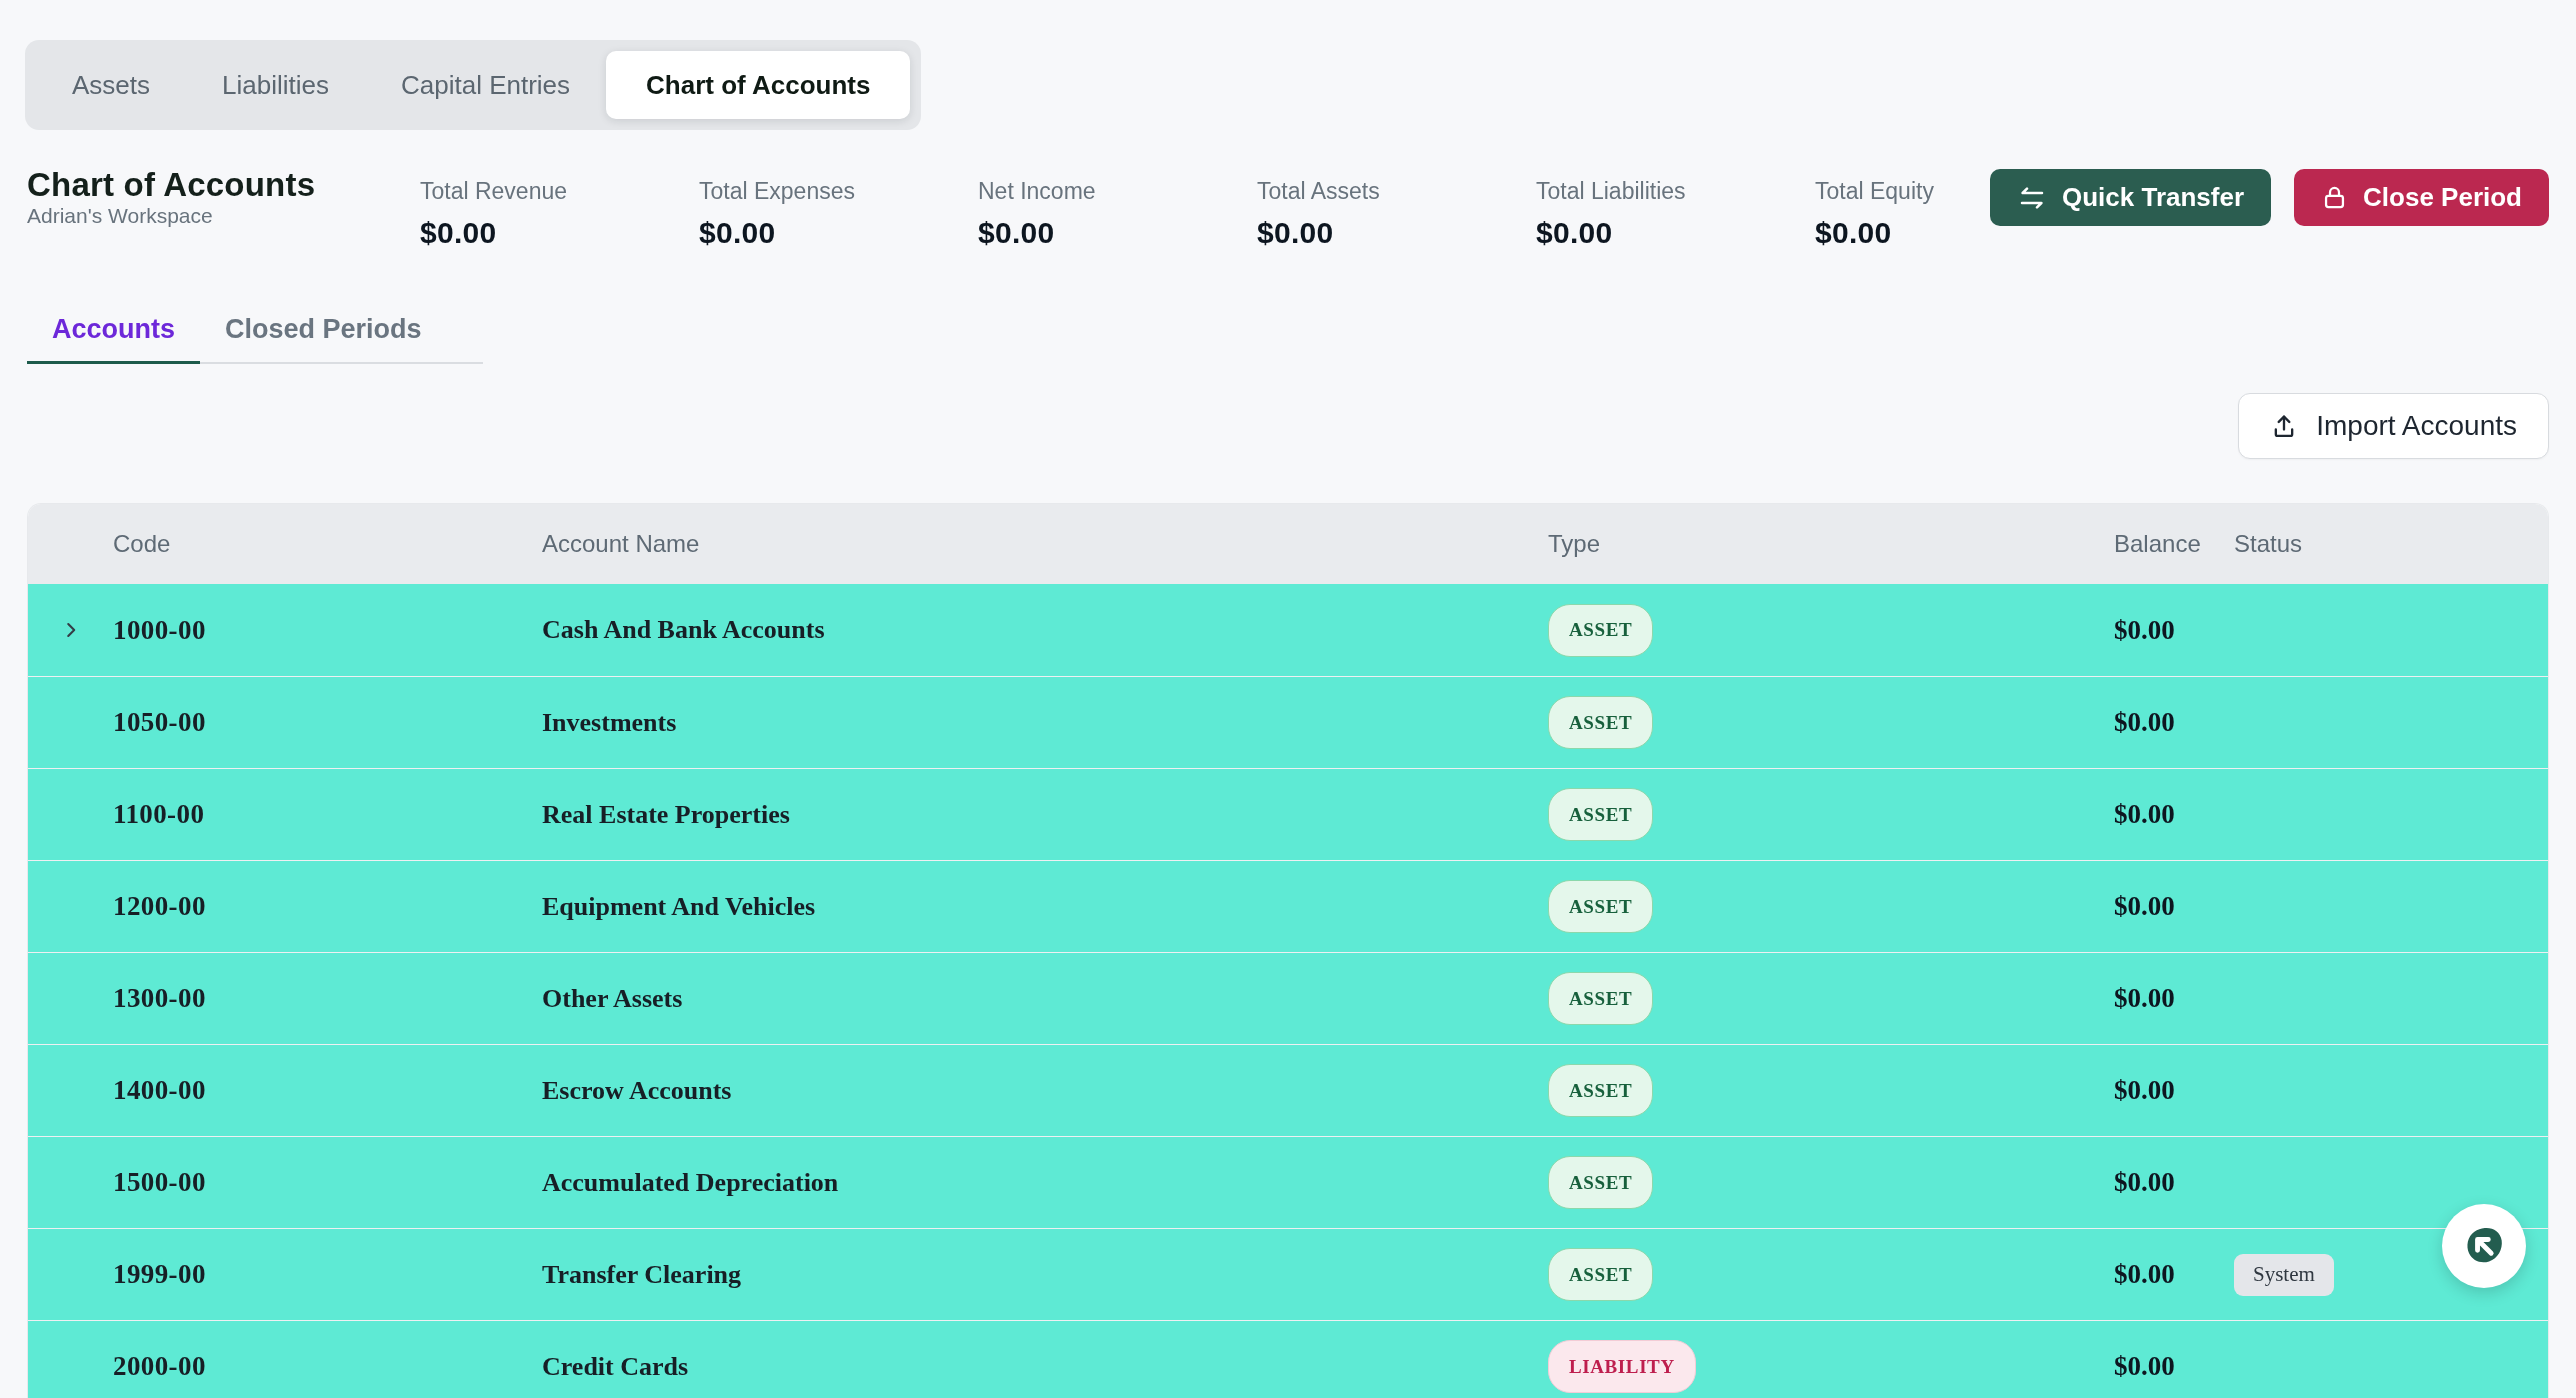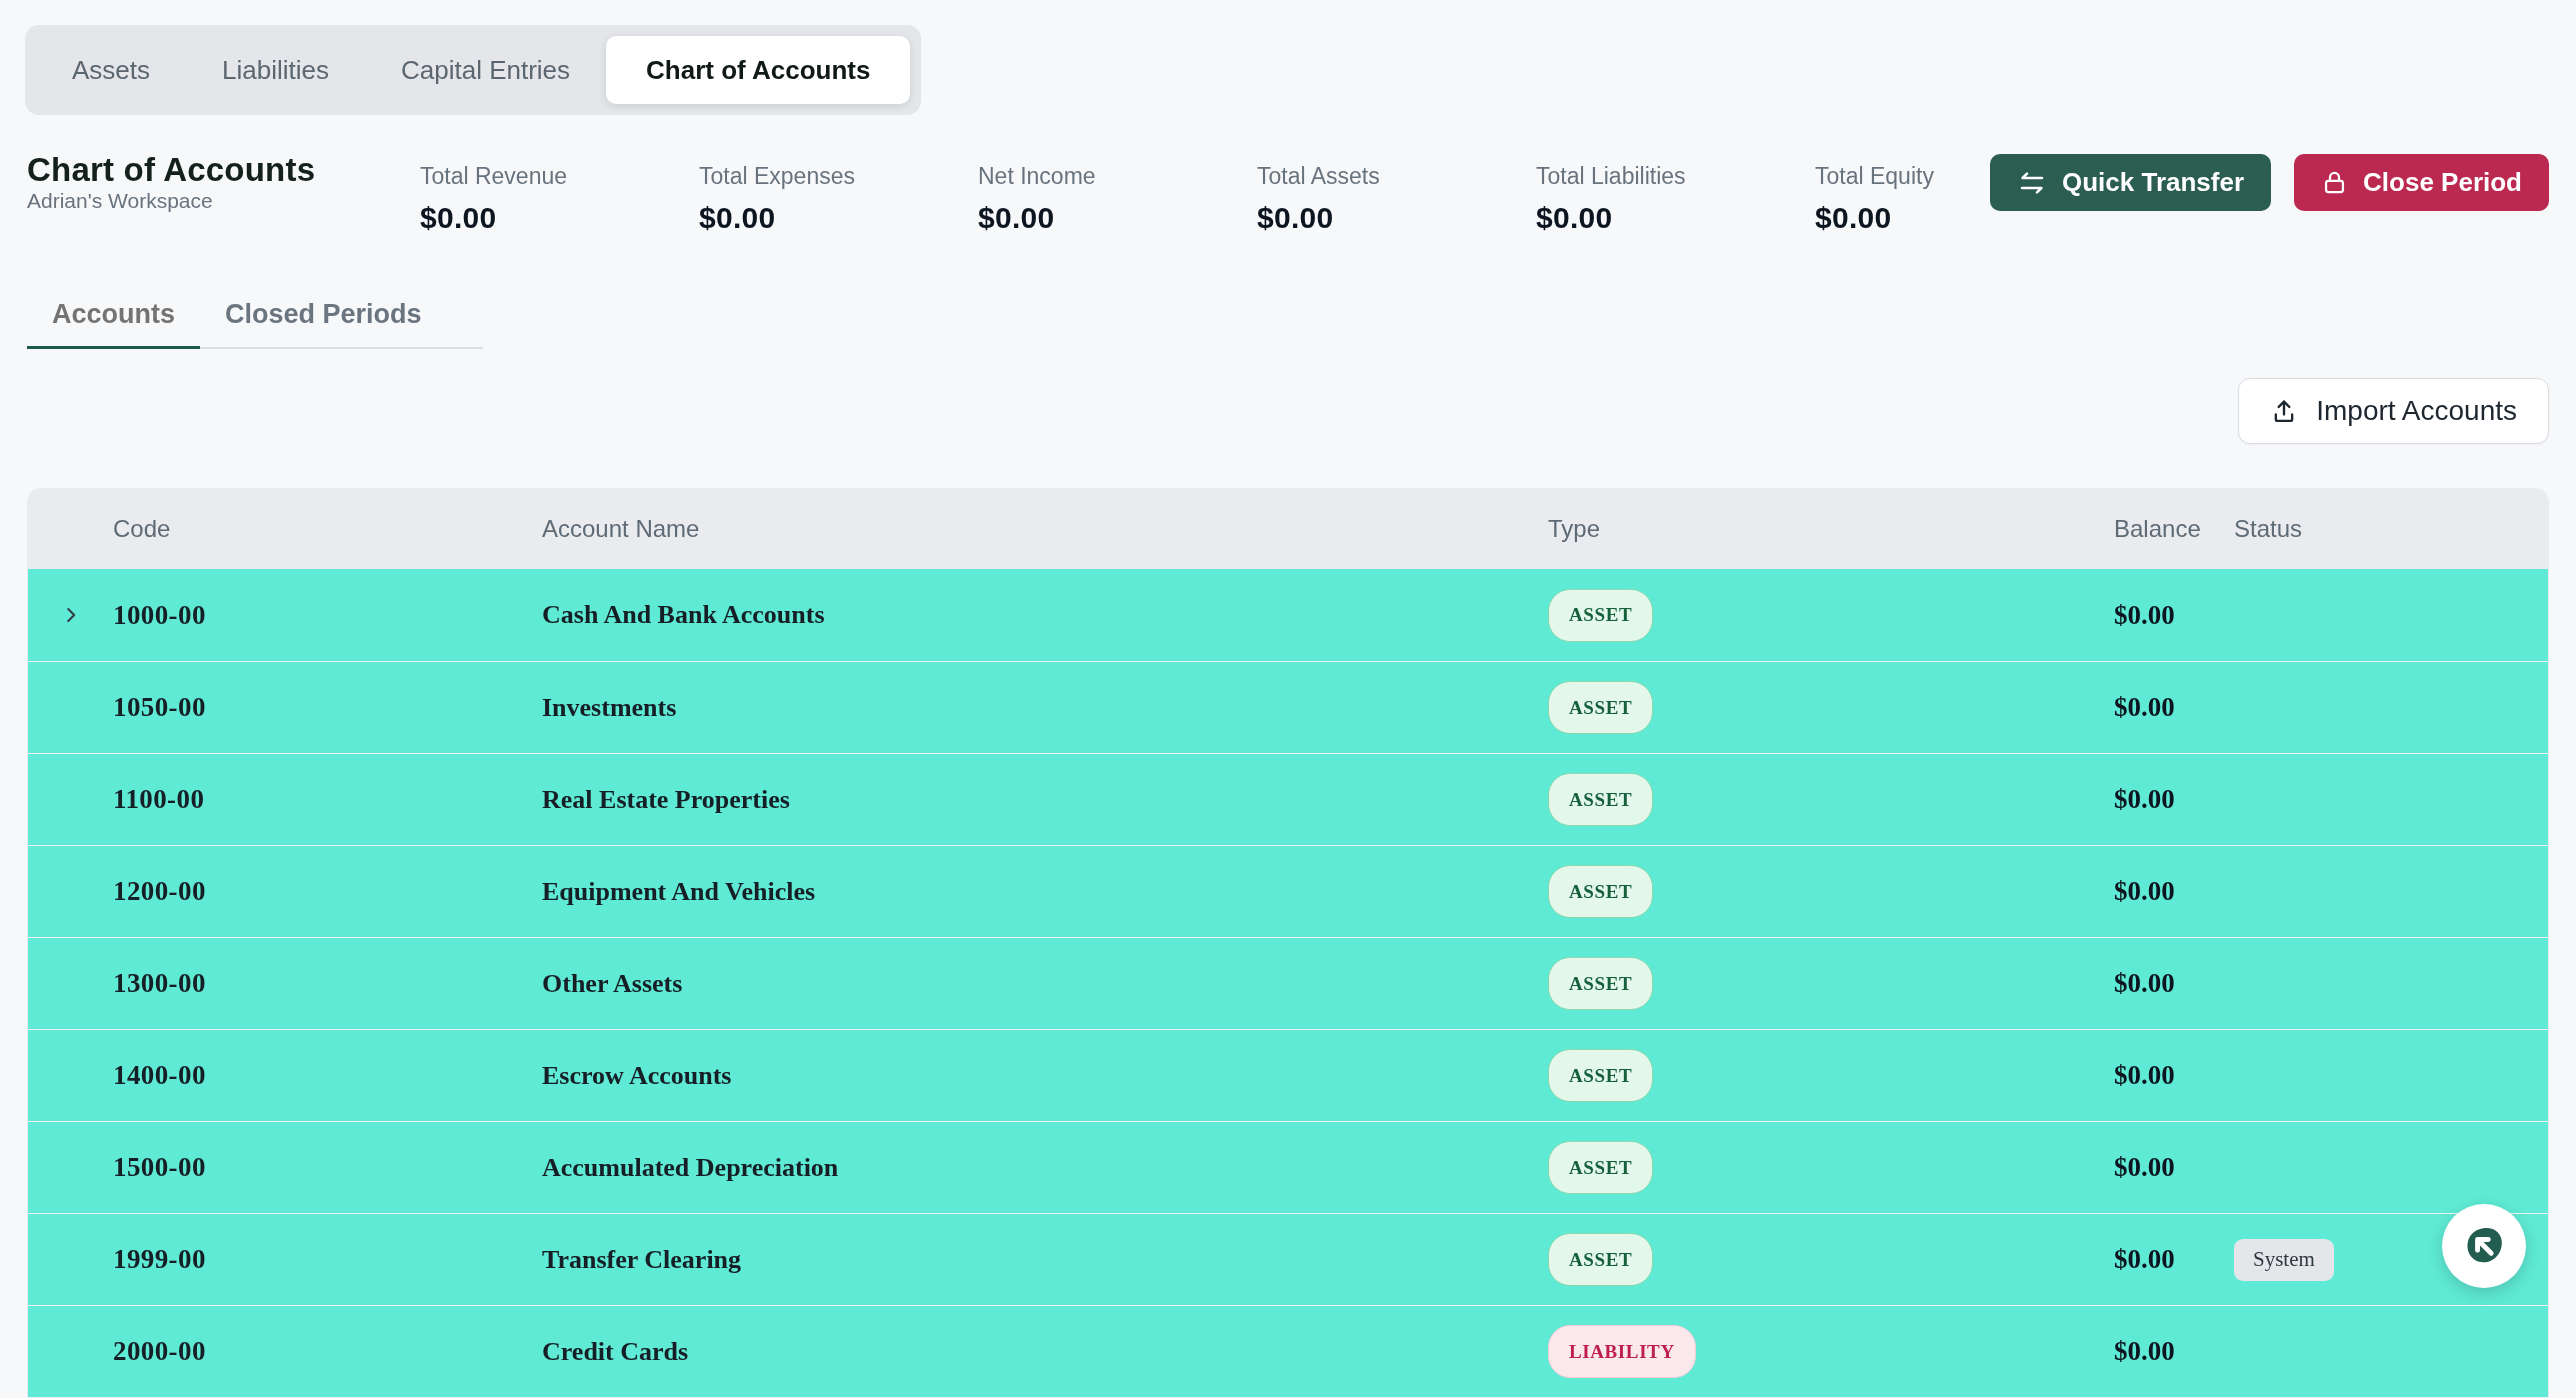--- a/index.html
+++ b/index.html
@@ -6,21 +6,21 @@
   html,body { margin:0; padding:0; }
   body {
     width:2576px; height:1399px; overflow:hidden; position:relative;
     background:#F7F8FA; color:#101828;
     font-family:"Liberation Sans", sans-serif;
   }
   .page { padding:0 27px; }
 
   
   .top-tabbar {
-    margin-top:25px; margin-left:-2px;
+    margin-top:40px; margin-left:-2px;
     display:inline-flex; align-items:center;
     background:#E4E6E9; border-radius:14px; padding:11px; height:90px;
   }
   .top-tab {
     padding:0 36px; font-size:26px; font-weight:500; color:#5B6670;
     line-height:68px; border-radius:10px; white-space:nowrap; cursor:pointer;
   }
   .top-tab.active {
     background:#FFFFFF; color:#0F1A14; font-weight:700; padding:0 40px;
     box-shadow:0 2px 8px rgba(16,24,32,.12);
@@ -45,21 +45,21 @@
   .btn-quick { background:#2B5D50; }
   .btn-close { background:#BB2850; }
   .btn svg { flex:0 0 auto; }
 
   
   .subtabs { margin-top:64px; width:456px; border-bottom:2px solid #DADDE1; display:flex; }
   .subtab {
     padding:0 25px 17px; font-size:27px; font-weight:600; color:#6A7580;
     position:relative; white-space:nowrap; cursor:pointer;
   }
-  .subtab.active { color:#737373; }
+  .subtab.active { color:#6d28d9; }
   .subtab.active::after {
     content:""; position:absolute; left:0; right:0; bottom:-2px; height:3px; background:#1D5B4B;
   }
 
   
   .toolbar { display:flex; justify-content:flex-end; margin-top:29px; }
   .import-btn {
     height:66px; background:#fff; border:1.5px solid #D8DBDF; border-radius:12px;
     display:inline-flex; align-items:center; gap:18px; padding:0 31px;
     font-size:28px; font-weight:500; color:#1E2630; cursor:pointer;

